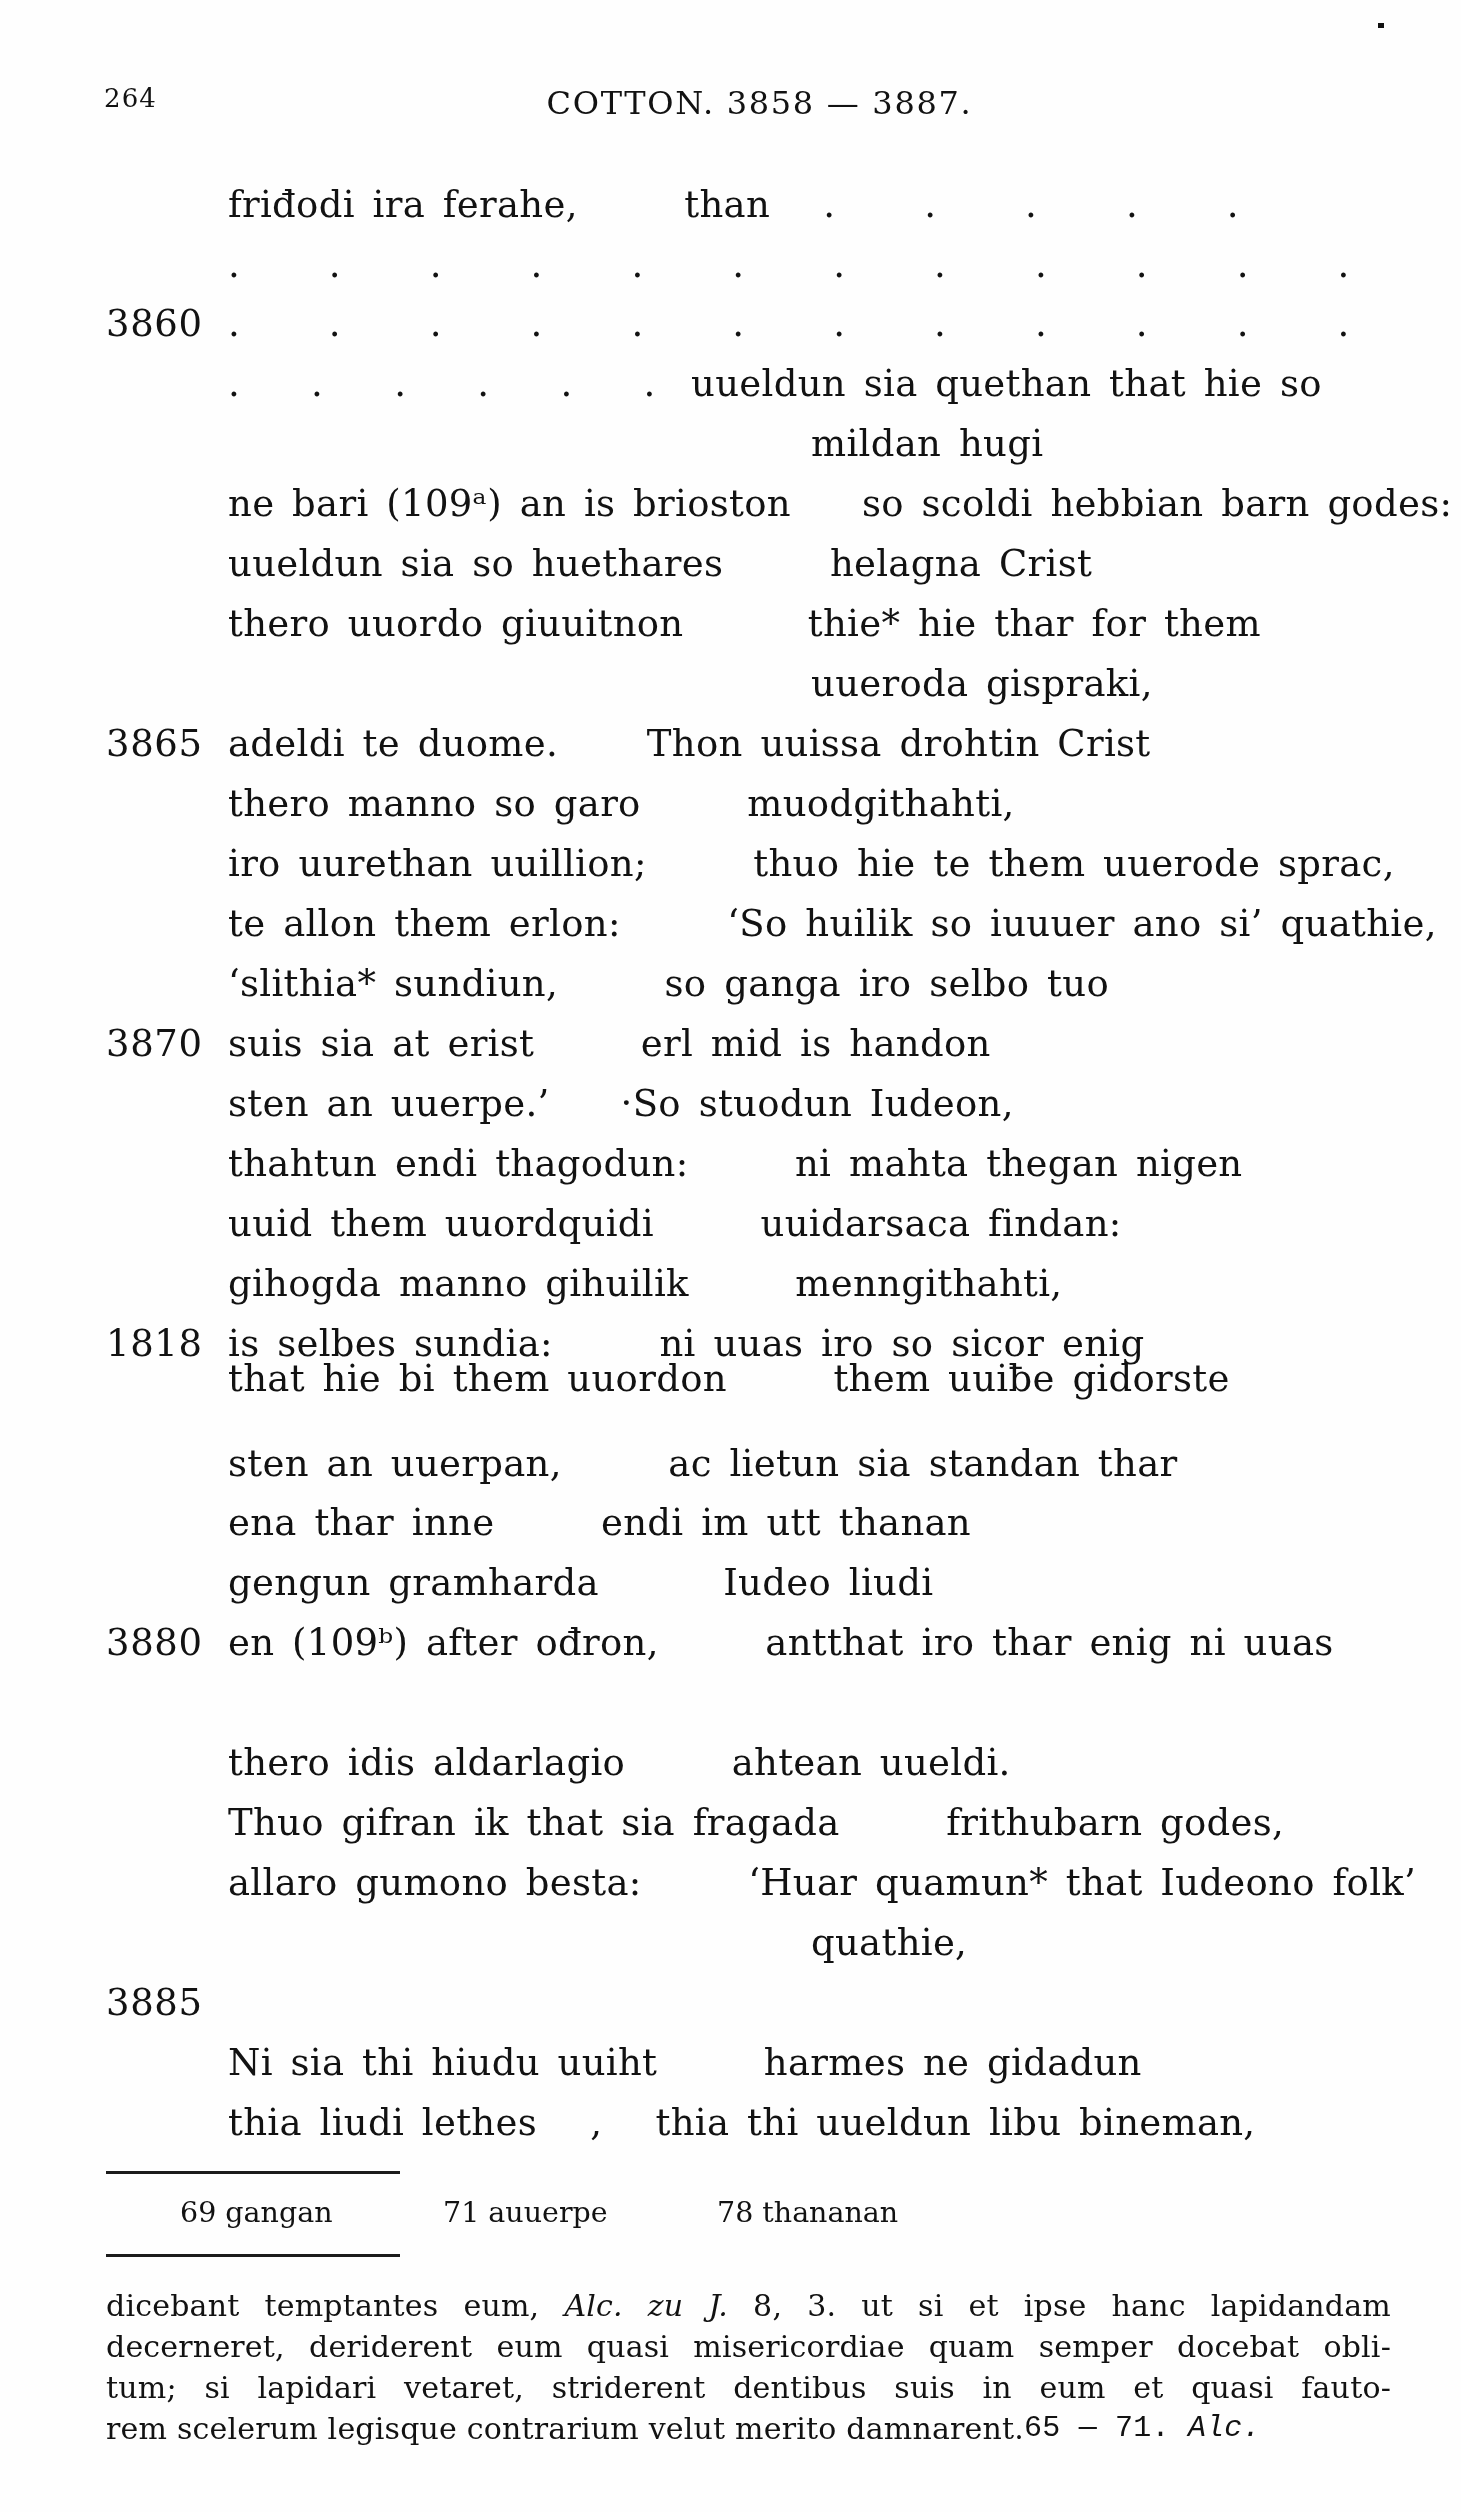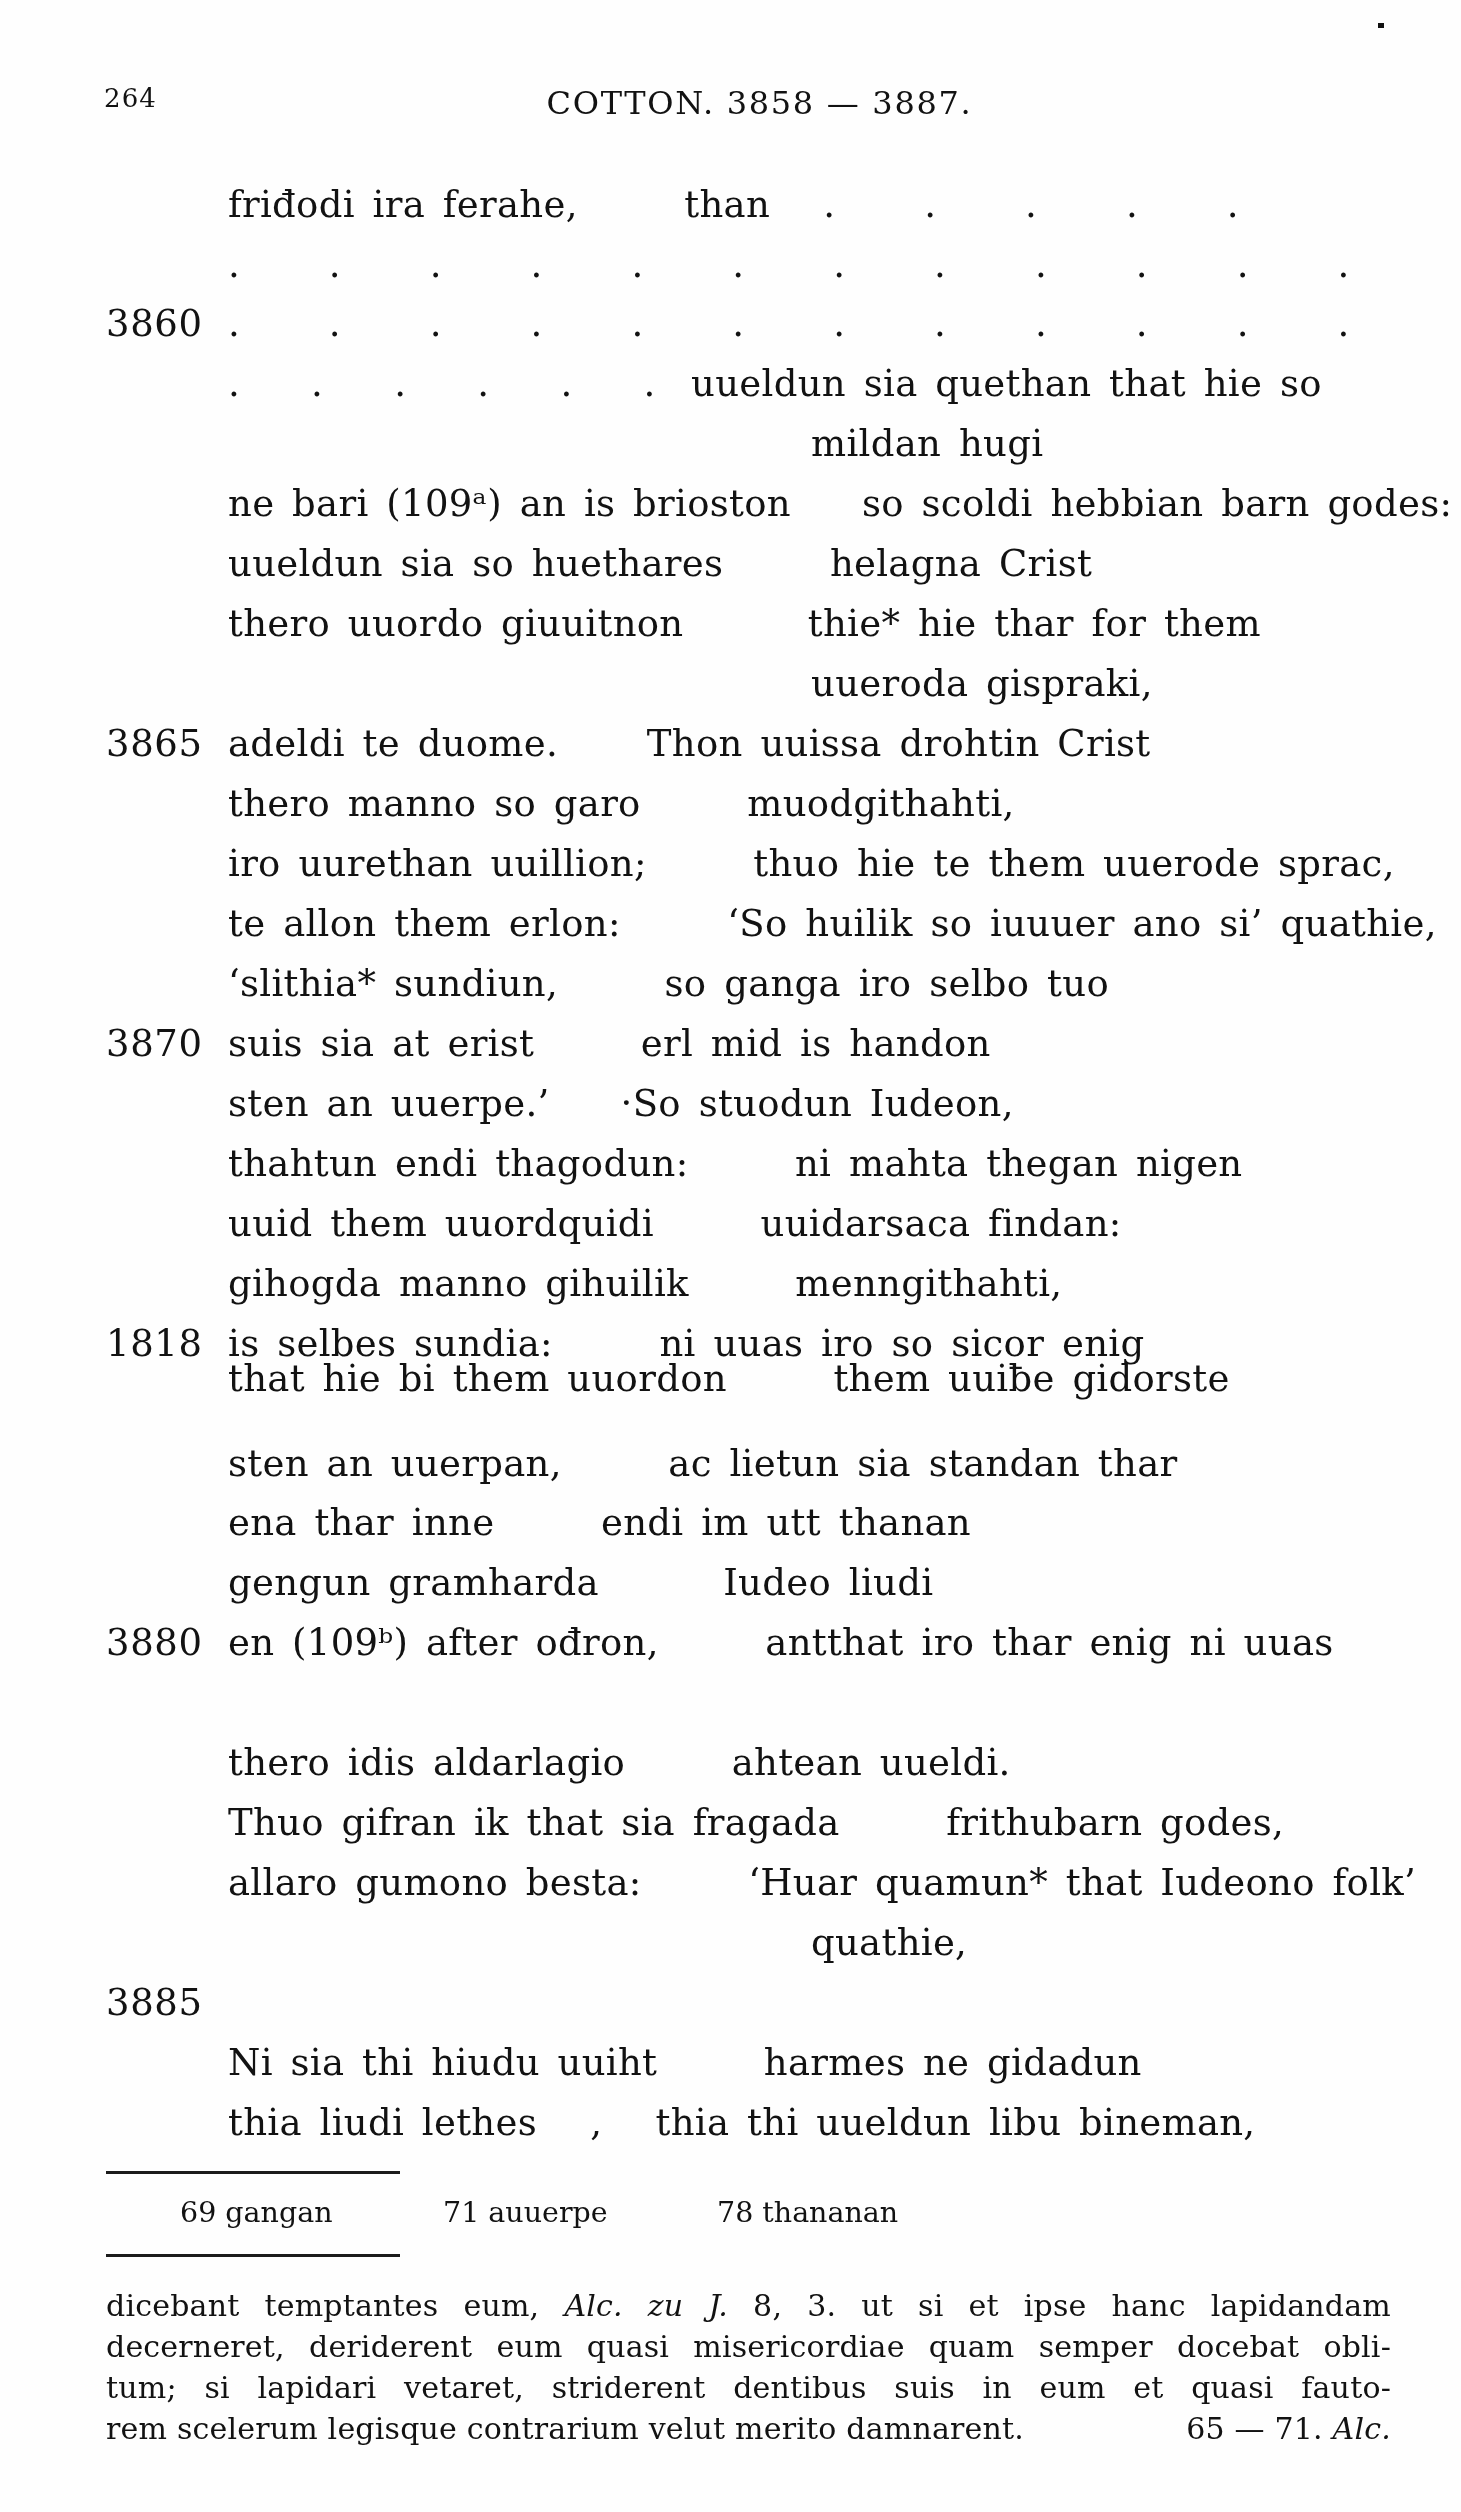--- a/index.html
+++ b/index.html
@@ -56,23 +56,23 @@
   .var-2 { left:611px; }
 
   
   .apparatus {
     position:absolute; left:106px; top:2285px; width:1285px;
     font-size:30px; line-height:41px;
     letter-spacing:0.2px;
   }
   .app-line { width:100%; }
   .just { text-align:justify; text-align-last:justify; }
-  .l4 { display:flex; justify-content:space-between; white-space:pre; }
+  .l4 { display:flex; justify-content:flex-start; white-space:pre; }
   .it { font-style:italic; }
-  .tail { white-space:pre; }
+  .tail { white-space:pre;font-family:Liberation Mono, monospace; }
 
   
   .speck {
     position:absolute; left:1378px; top:23px; width:5.7px; height:4.6px;
     background:#111;
   }
 </style>
 </head>
 <body>
 

